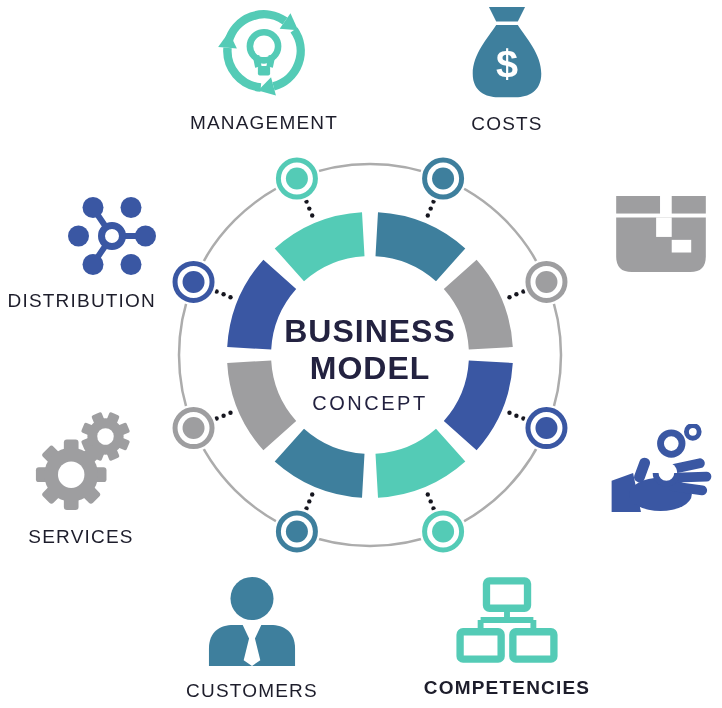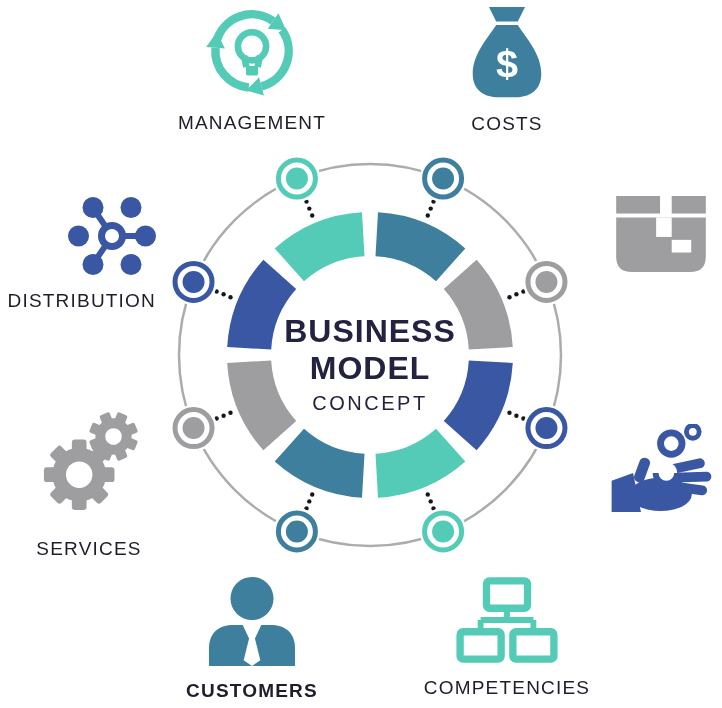--- a/index.html
+++ b/index.html
@@ -10,28 +10,28 @@
   #ring-svg{position:absolute;left:0;top:0;}
   #ring-svg text{fill:var(--navy,#232240);font-family:"Liberation Sans",sans-serif;}
   .t-bold{font-weight:bold;font-size:32px;letter-spacing:1px;}
   .t-sub{font-weight:normal;font-size:20px;letter-spacing:2.5px;}
   .item{position:absolute;display:flex;flex-direction:column;align-items:center;}
   .item .icon{display:block;line-height:0;}
   .item .label{
     margin-top:14px;font-size:19px;letter-spacing:1.2px;white-space:nowrap;
     color:var(--label_text,#1d1d2b);
   }
-  #item-management{left:172px;top:4px;width:160px;justify-content:flex-end;}
+  #item-management{left:184px;top:4px;width:160px;justify-content:flex-end;}
   #item-costs{left:432px;top:7px;width:150px;}
   #item-distribution{left:2px;top:196px;width:154px;align-items:flex-end;}
   #item-products{left:591px;top:196px;width:140px;}
-  #item-services{left:14px;top:410px;width:150px;gap:12px;}
+  #item-services{left:6px;top:410px;width:150px;}
   #item-revenue{left:588px;top:424px;width:145px;}
-  #item-customers{left:177px;top:576px;width:150px;font-weight:bold;}
-  #item-competencies{left:420px;top:577px;width:174px;}
+  #item-customers{left:177px;top:576px;width:150px;}
+  #item-competencies{left:420px;top:577px;width:174px;font-weight:bold;}
 </style>
 </head>
 <body>
 
 <div class="stage">
 
   <svg id="ring-svg" width="722" height="708" viewBox="0 0 722 708">
     <g id="ring-shapes">
         <circle cx="370" cy="355" r="191" fill="none" stroke="#ACACAC" stroke-width="2.5"></circle>
         <path d="M378.0 212.2 A143 143 0 0 1 465.3 248.4 L436.0 281.2 A99 99 0 0 0 375.5 256.2 Z" fill="#3E7F9D"></path>

